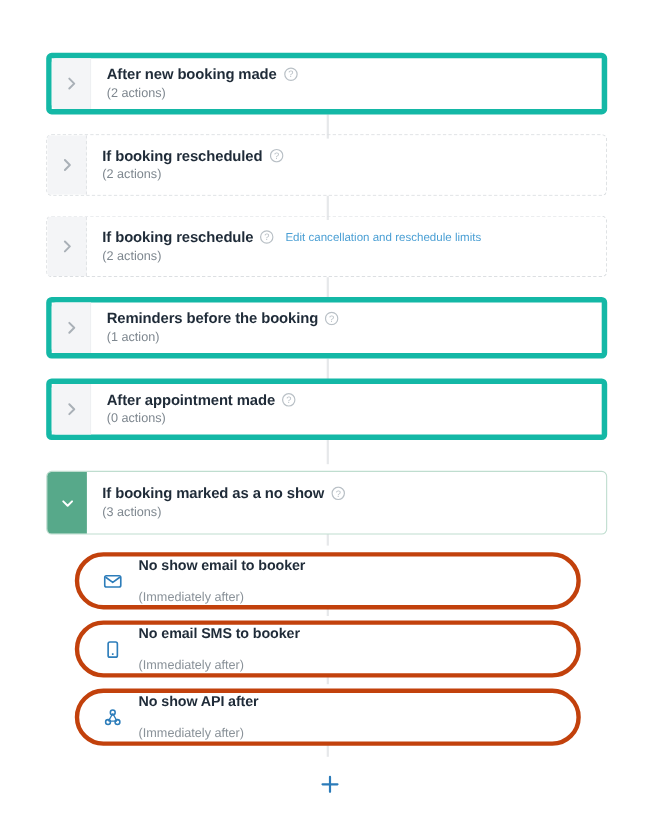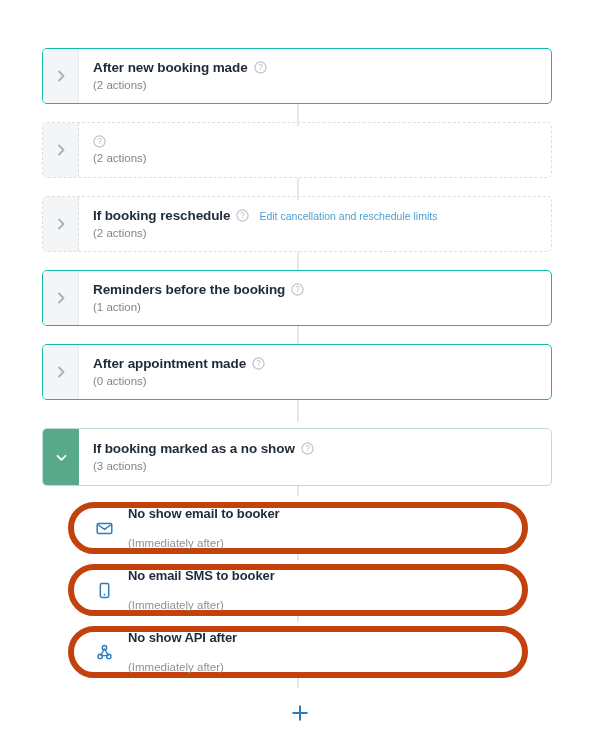--- a/index.html
+++ b/index.html
@@ -44,21 +44,21 @@
 
   
   .trigger {
     position: relative;
     display: flex;
     align-items: stretch;
     width: 510px;
     height: 56px;
     margin-bottom: 18px;
     background: #ffffff;
-    border: 1px solid #14b8a6;
+    border: 5px solid #14b8a6;
     border-radius: 5px;
     z-index: 1;
   }
   .trigger.dashed {
     border: 1.4px dashed #dcdfe2;
     background: transparent;
   }
   .trigger.expanded {
     border: 1px solid #bfddcf;
     margin-bottom: 16px;
@@ -149,21 +149,21 @@
     width: 460px;
   }
   .action {
     position: relative;
     display: flex;
     align-items: center;
     width: 460px;
     height: 52px;
     margin-bottom: 10px;
     background: #ffffff;
-    border: 6px solid #c2410c;
+    border: 4px solid #c2410c;
     border-radius: 26px;
     padding-left: 16px;
     cursor: pointer;
     z-index: 1;
   }
   .action-icon {
     flex: 0 0 28px;
     width: 28px;
     display: flex;
     align-items: center;
@@ -255,20 +255,21 @@
     <li class="trigger dashed">
       <div class="handle">
         <span>
           <svg width="14" height="14" viewBox="0 0 14 14">
               <path class="chev-path" d="M5 2.5 L9.5 7 L5 11.5"></path>
             </svg>
         </span>
       </div>
       <div class="trigger-body">
         <div class="trigger-title-row">
+          <span class="trigger-title">If booking rescheduled</span>
           <span>
             <svg class="help-icon" width="13" height="13" viewBox="0 0 13 13">
                 <circle cx="6.5" cy="6.5" r="5.6"></circle>
                 <text x="6.5" y="9.4" text-anchor="middle">?</text>
               </svg>
           </span>
         </div>
         <div class="trigger-sub">(2 actions)</div>
       </div>
     </li>

